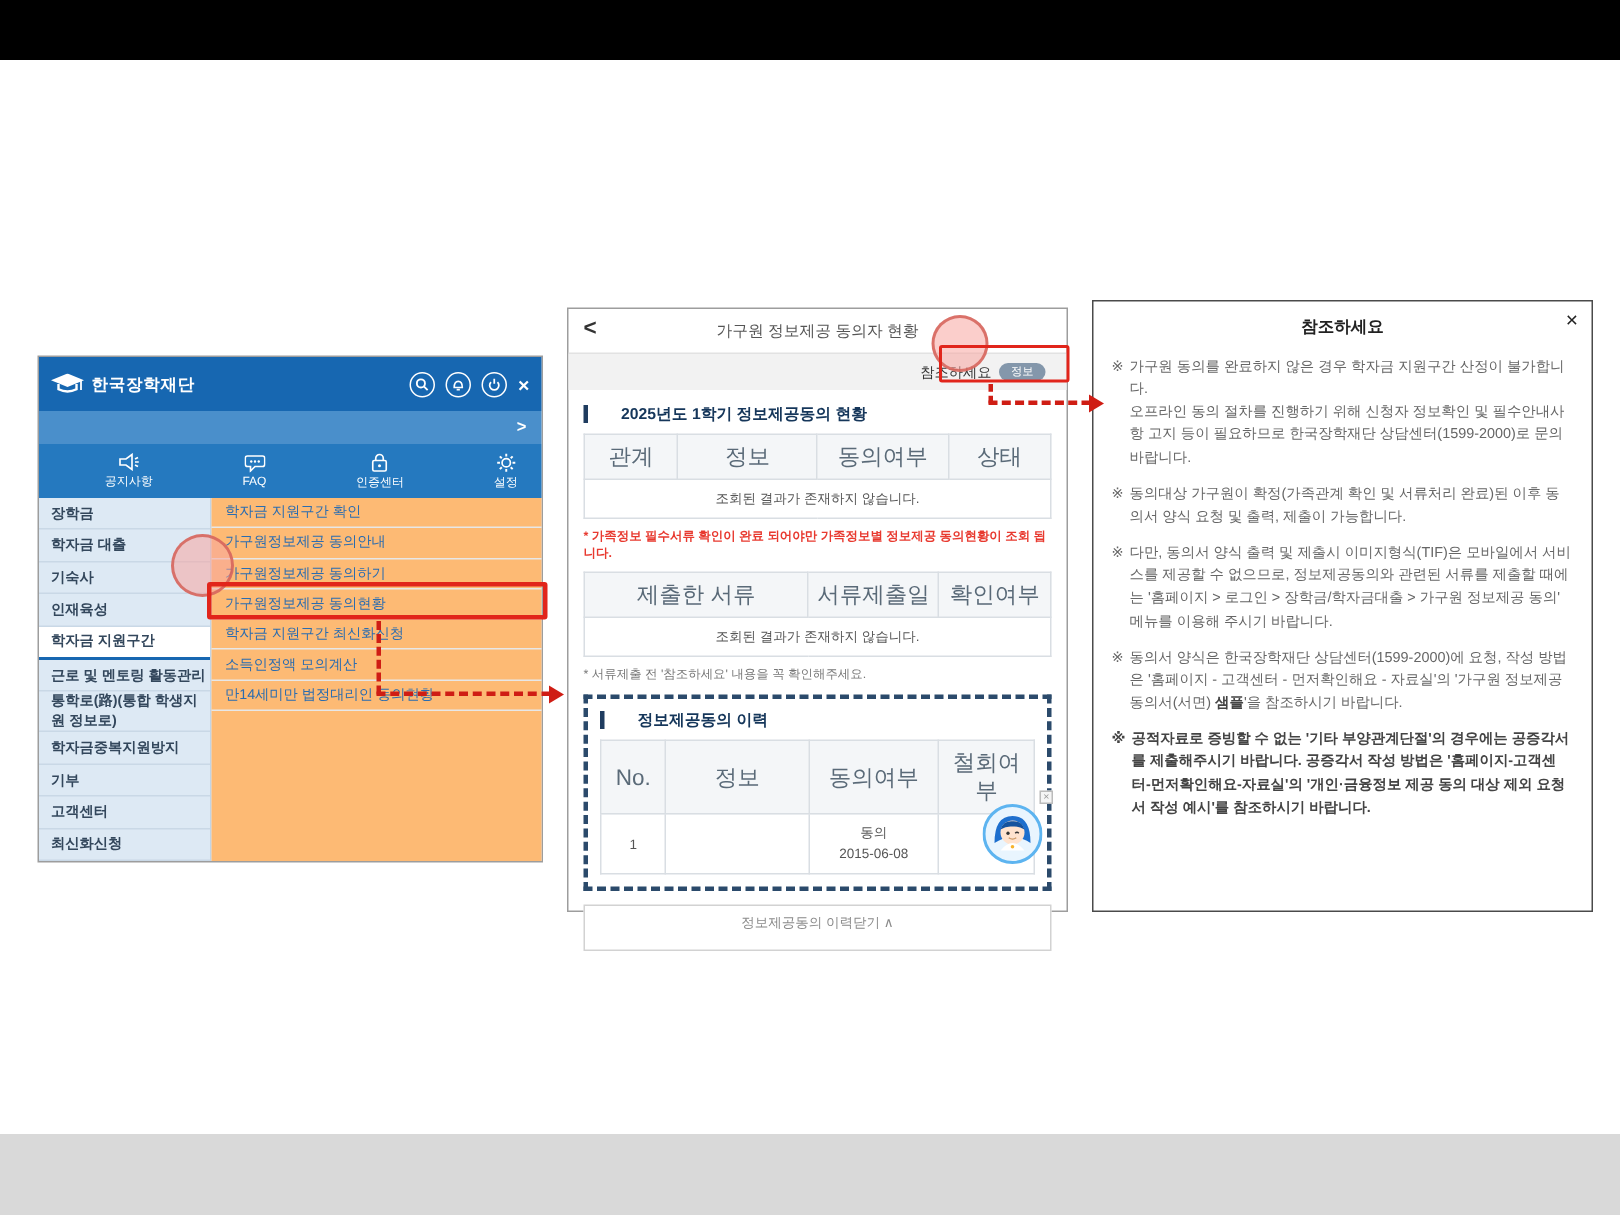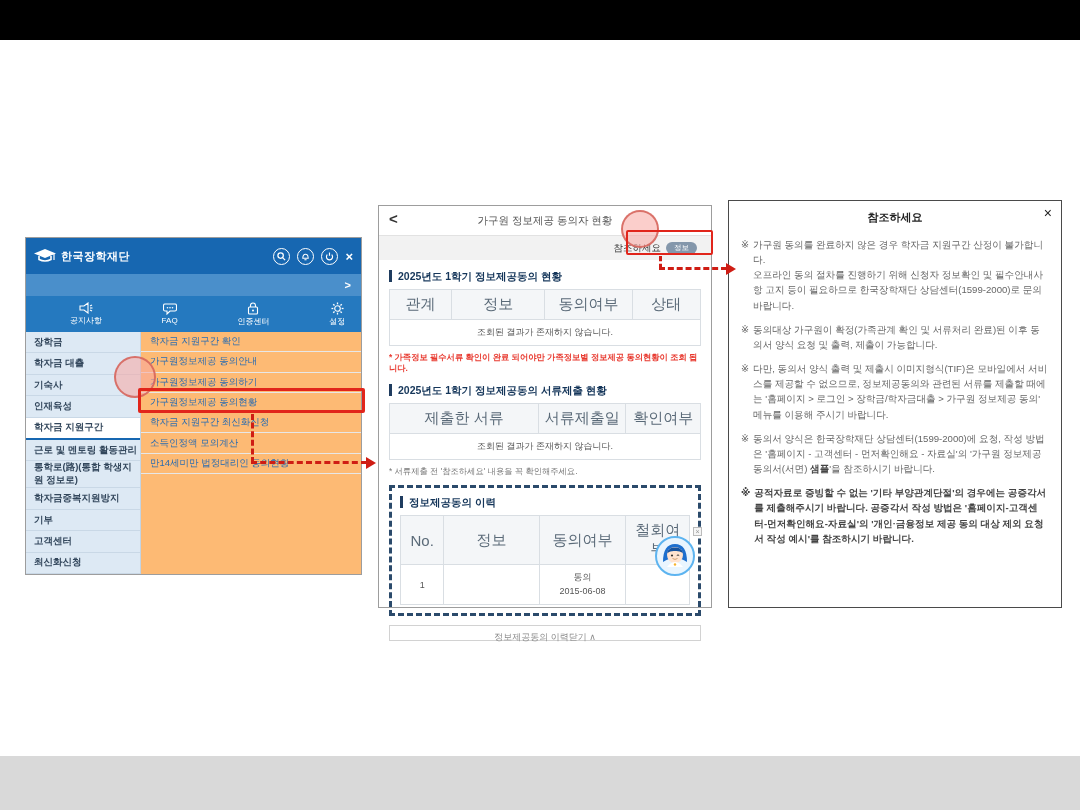--- a/index.html
+++ b/index.html
@@ -42,31 +42,31 @@
     display:flex; align-items:center; justify-content:center; }
   .pm-back { position:absolute; left:10px; top:4px; font-size:15px; color:#333; font-weight:bold; }
   .pm-title { font-size:10.5px; color:#555; }
   .pm-strip { height:24px; background:#f2f2f2; display:flex; align-items:center;
     justify-content:flex-end; padding-right:14px; gap:5px; }
   .pm-ref-label { font-size:9.5px; color:#333; }
   .pm-ref-badge { font-size:7.5px; color:#fff; background:#8497ab; border-radius:8px;
     padding:2px 8px; line-height:1; }
   .pm-content { padding:0 10px; }
   .sec-title { margin-top:10px; font-size:10.5px; font-weight:bold; color:#15365a;
-    border-left:3px solid #1f3c5f; padding-left:6px; line-height:1.15; }
+    border-left:3px solid #1f3c5f; padding-left:22px; line-height:1.15; }
   table.grid { width:100%; border-collapse:collapse; margin-top:7px; }
   table.grid th { background:#f4f6f8; border:1px solid #d9dee3; font-weight:normal;
     font-size:15px; color:#5a6a78; padding:5px 2px; }
   table.grid td { border:1px solid #d9dee3; font-size:9px; color:#555;
     text-align:center; padding:6px 2px; }
   .note-red { margin-top:6px; font-size:8.3px; color:#e8392f; font-weight:bold; }
   .note-gray { margin-top:6px; font-size:8.3px; color:#777; }
   .dash-box { margin-top:8px; border:3px dashed #2b4a6b; padding:4px 8px 8px; }
   .hist-consent span { display:block; line-height:1.5; }
-  .btn-history { margin-top:9px; width:100%; height:16px; background:#fff;
+  .btn-history { margin-top:9px; width:100%; height:31px; background:#fff;
     border:1px solid #d2d2d2; color:#8a8a8a; font-size:9px; text-align:center; line-height:22px; }
   .mascot-wrap { position:absolute; right:16px; top:330px; width:40px; height:40px; }
   .mascot-close { position:absolute; right:-7px; top:-9px; width:9px; height:9px;
     border:1px solid #bbb; background:#f5f5f5; color:#999; font-size:7px; line-height:7px;
     text-align:center; }
 
   
   .panel-right { position:absolute; left:728px; top:200px; width:334px; height:408px;
     border:1px solid #4a4a4a; background:#fff; }
   .pr-title { text-align:center; margin-top:9px; font-size:11px; font-weight:bold; color:#222; }
@@ -232,21 +232,20 @@
         </tr>
           </thead>
         <tbody>
             <tr>
               <td colspan="4">조회된 결과가 존재하지 않습니다.</td>
             </tr>
           </tbody>
       </table>
       <div class="note-red">* 가족정보 필수서류 확인이 완료 되어야만 가족정보별 정보제공 동의현황이 조회 됩니다.</div>
 
-      <div class="sec-title">2025년도 1학기 정보제공동의 서류제출 현황</div>
       <table class="grid">
         <thead>
             <tr>
           <th style="width:48%">제출한 서류</th>
           <th style="width:28%">서류제출일</th>
           <th style="width:24%">확인여부</th>
         </tr>
           </thead>
         <tbody>
             <tr>

